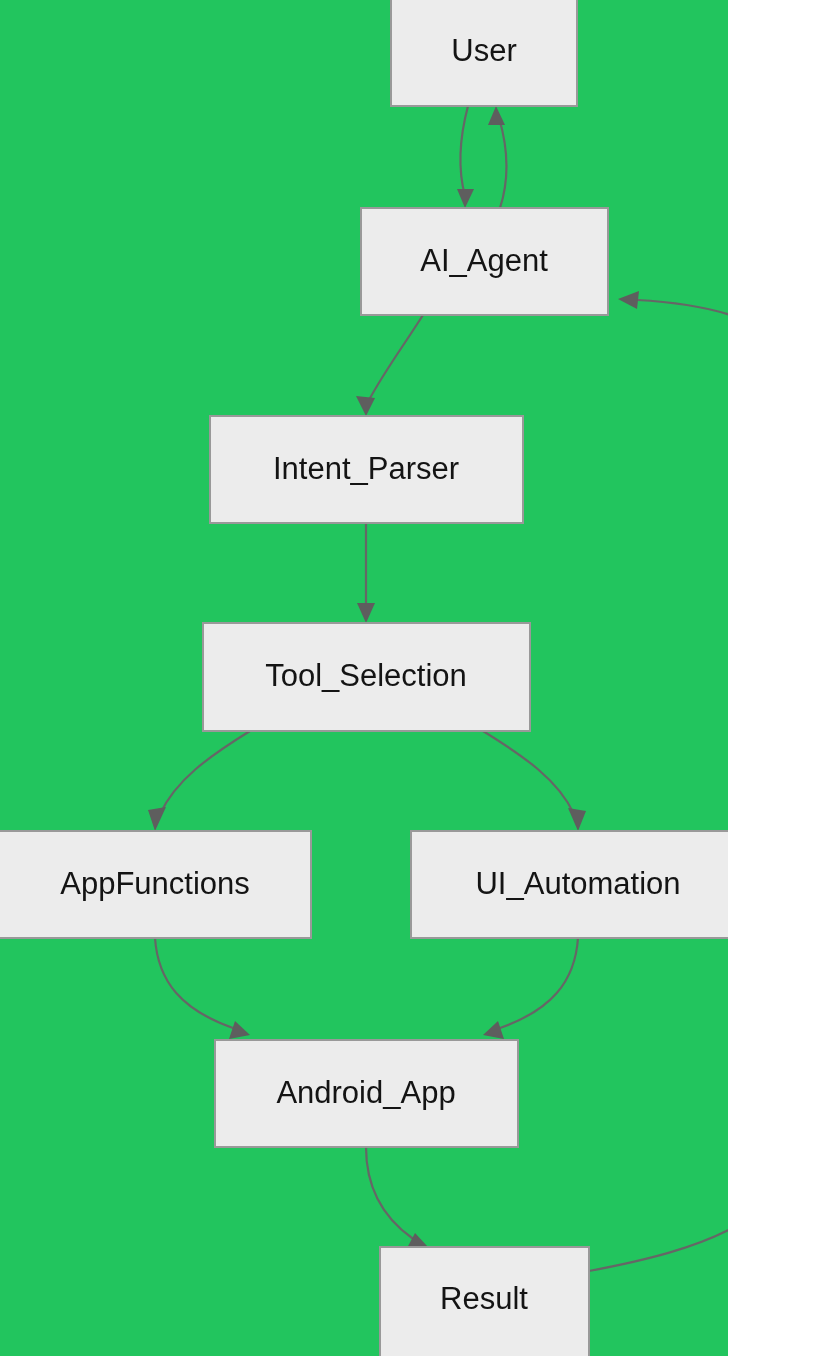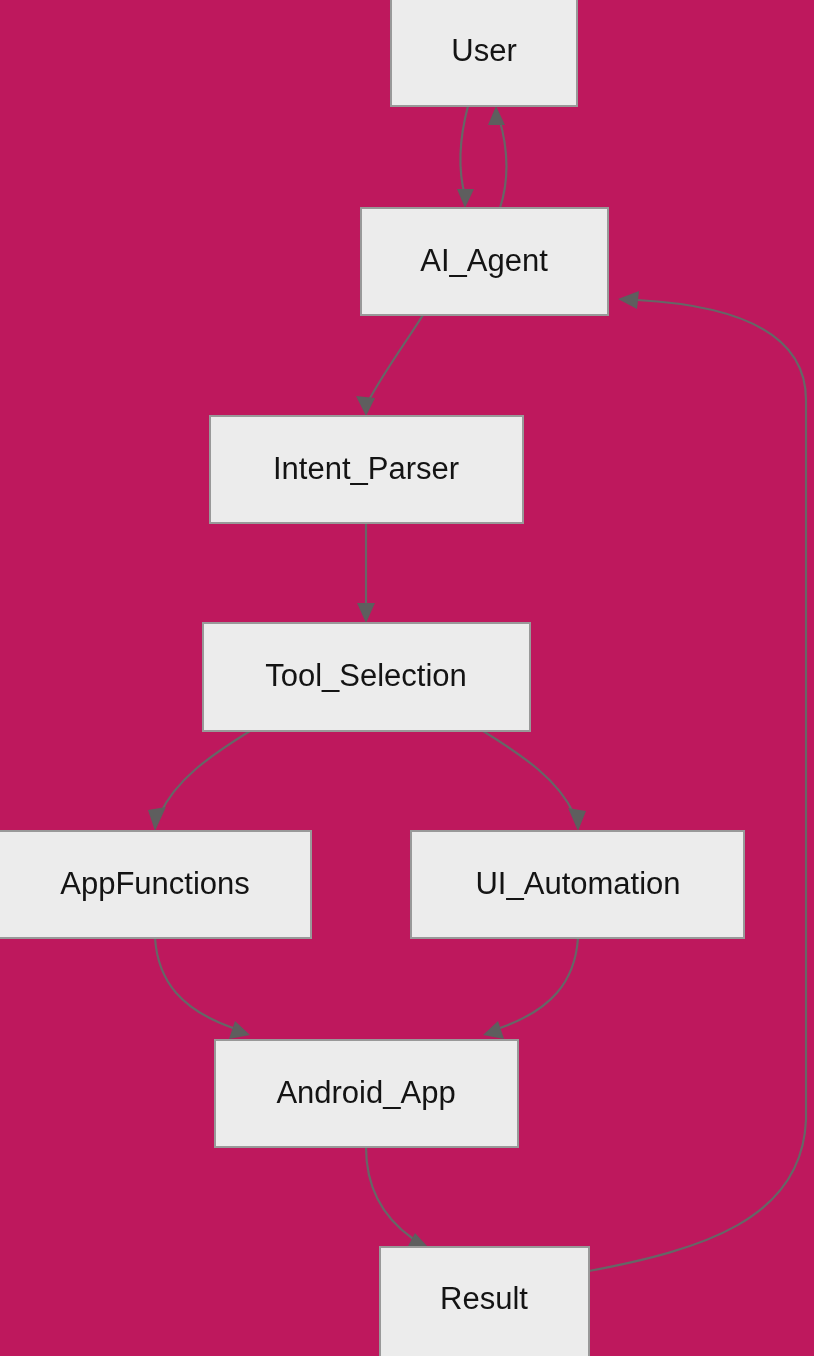--- a/index.html
+++ b/index.html
@@ -6,23 +6,23 @@
   html, body {
     margin: 0;
     padding: 0;
     background: #ffffff;
   }
   body {
     font-family: "Liberation Sans", sans-serif;
   }
   #diagram-root {
     position: relative;
-    width: 814px;
+    width: 728px;
     height: 1356px;
-    background: #be185d;
+    background: #22c55e;
     overflow: hidden;
   }
   #flow-svg {
     position: absolute;
     top: 0;
     left: 0;
     width: 814px;
     height: 1356px;
     display: block;
   }

